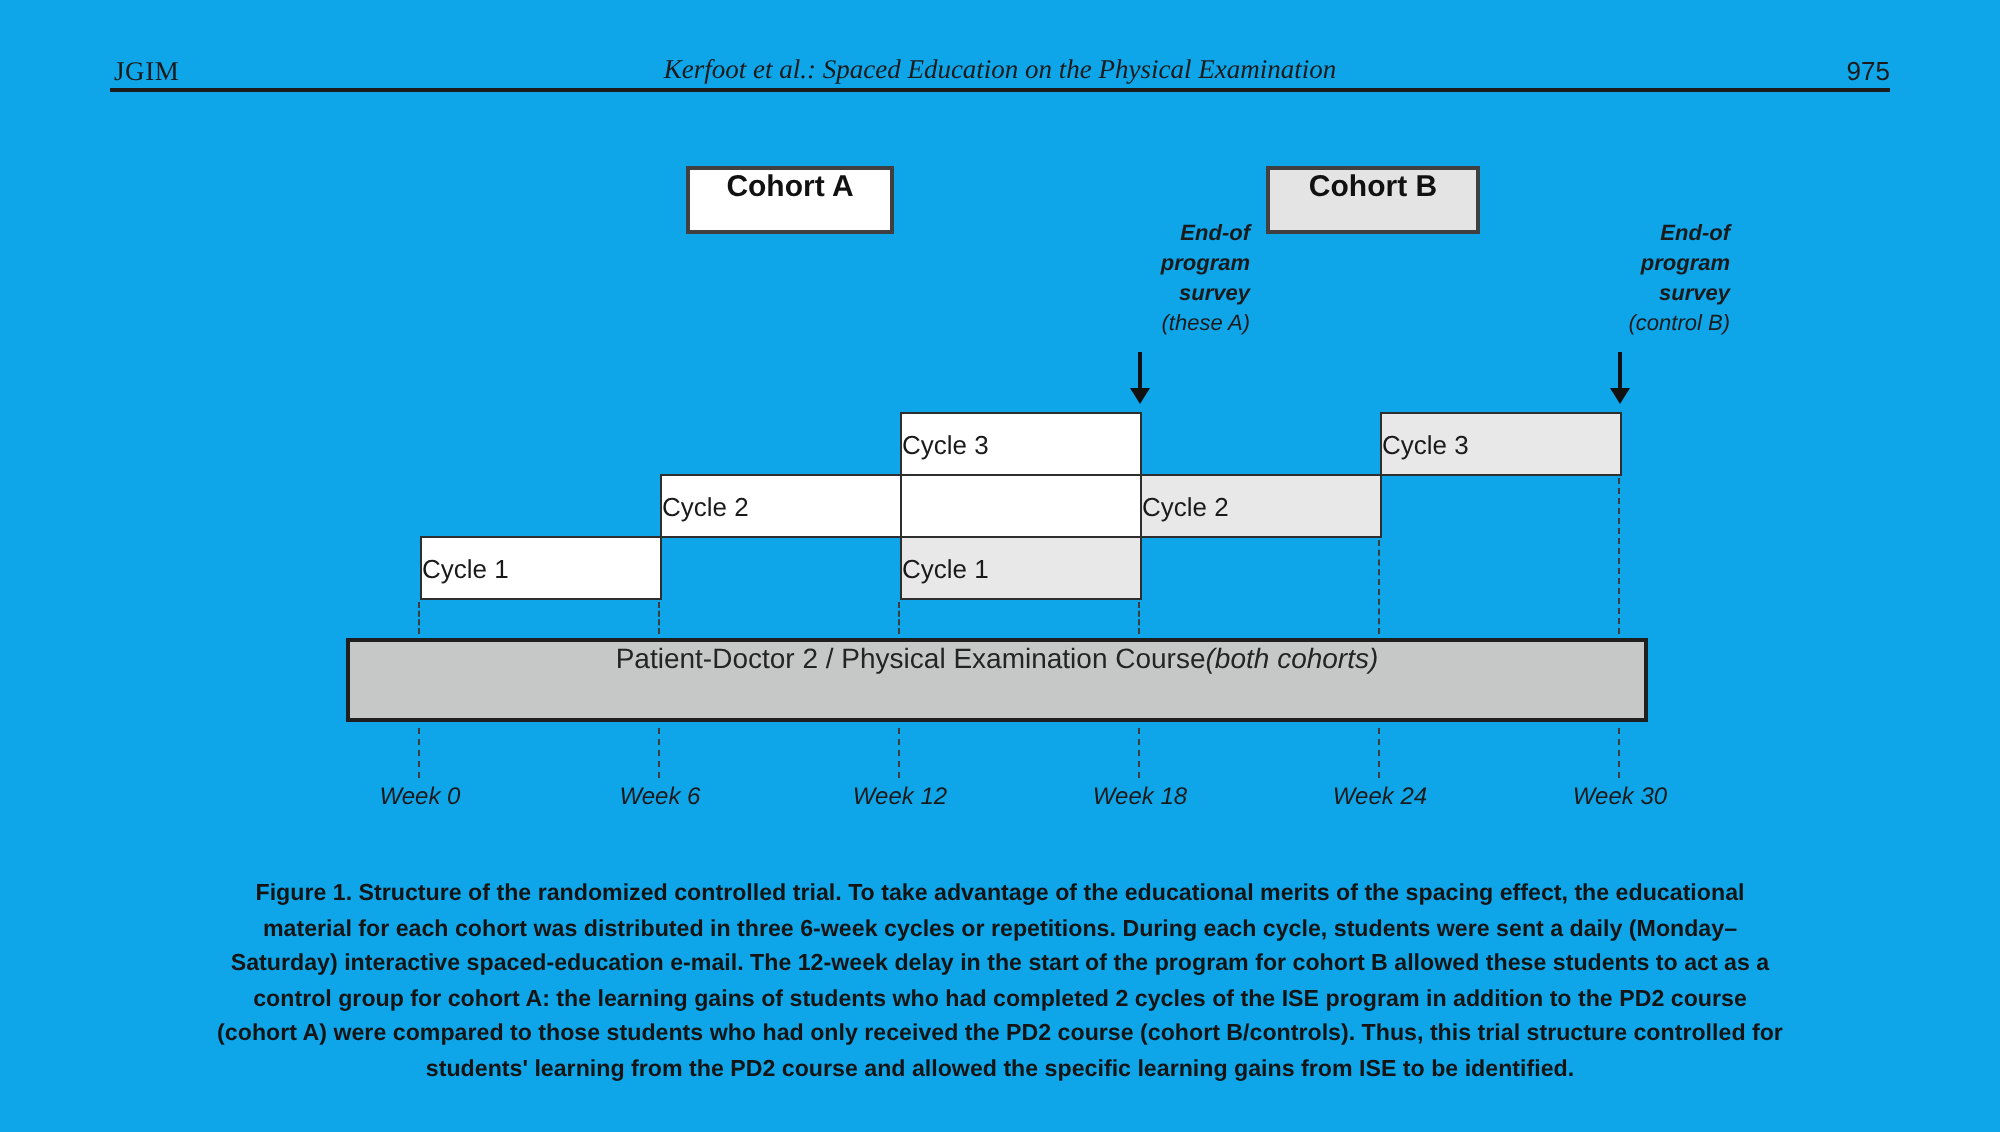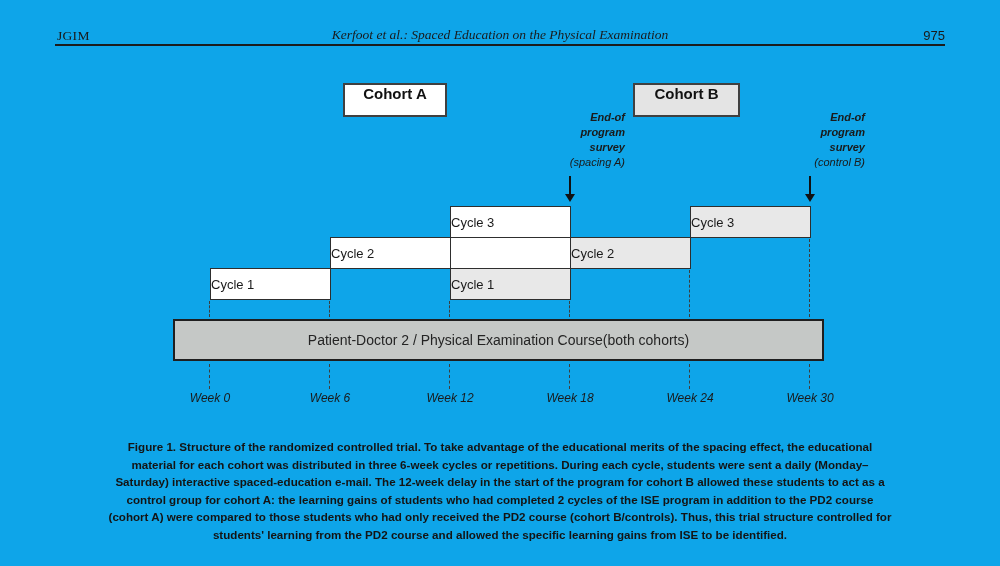--- a/index.html
+++ b/index.html
@@ -77,24 +77,24 @@
   .cy-a3 { left: 450px; top: 206px; }
   .cy-gap { left: 450px; top: 237px; }
   .cy-b1 { left: 450px; top: 268px; }
   .cy-b2 { left: 570px; top: 237px; }
   .cy-b3 { left: 690px; top: 206px; }
   
   .course-bar {
     position: absolute; left: 173px; top: 319px;
     width: 651px; height: 42px;
     background: #c5c8c6; border: 2px solid #1f1f1f;
-    display: flex; align-items: center; justify-content: center;
+    display: flex; align-items: flex-start; justify-content: center;
     font-size: 14px; color: #242424;
   }
-  .course-bar .it { margin-left: 0; }
+  .course-bar .it { font-style: italic; margin-left: 0; }
   
   .dash {
     position: absolute; width: 0;
     border-left: 1.5px dashed #3d3d3d;
   }
   .d-up-0  { left: 209px; top: 301px; height: 16px; }
   .d-up-6  { left: 329px; top: 301px; height: 16px; }
   .d-up-12 { left: 449px; top: 301px; height: 16px; }
   .d-up-18 { left: 569px; top: 301px; height: 16px; }
   .d-up-24 { left: 689px; top: 270px; height: 47px; }
@@ -134,21 +134,21 @@
       <span>Cohort A</span>
     </div>
     <div class="cohort-box cohort-b">
       <span>Cohort B</span>
     </div>
 
     <div class="survey-note survey-a">
       <div>End-of</div>
       <div>program</div>
       <div>survey</div>
-      <div class="subline">(spacing A)</div>
+      <div class="subline">(these A)</div>
     </div>
     <div class="arrow-line arrow-a-line"></div>
     <div class="arrow-head arrow-a-head"></div>
 
     <div class="survey-note survey-b">
       <div>End-of</div>
       <div>program</div>
       <div>survey</div>
       <div class="subline">(control B)</div>
     </div>

